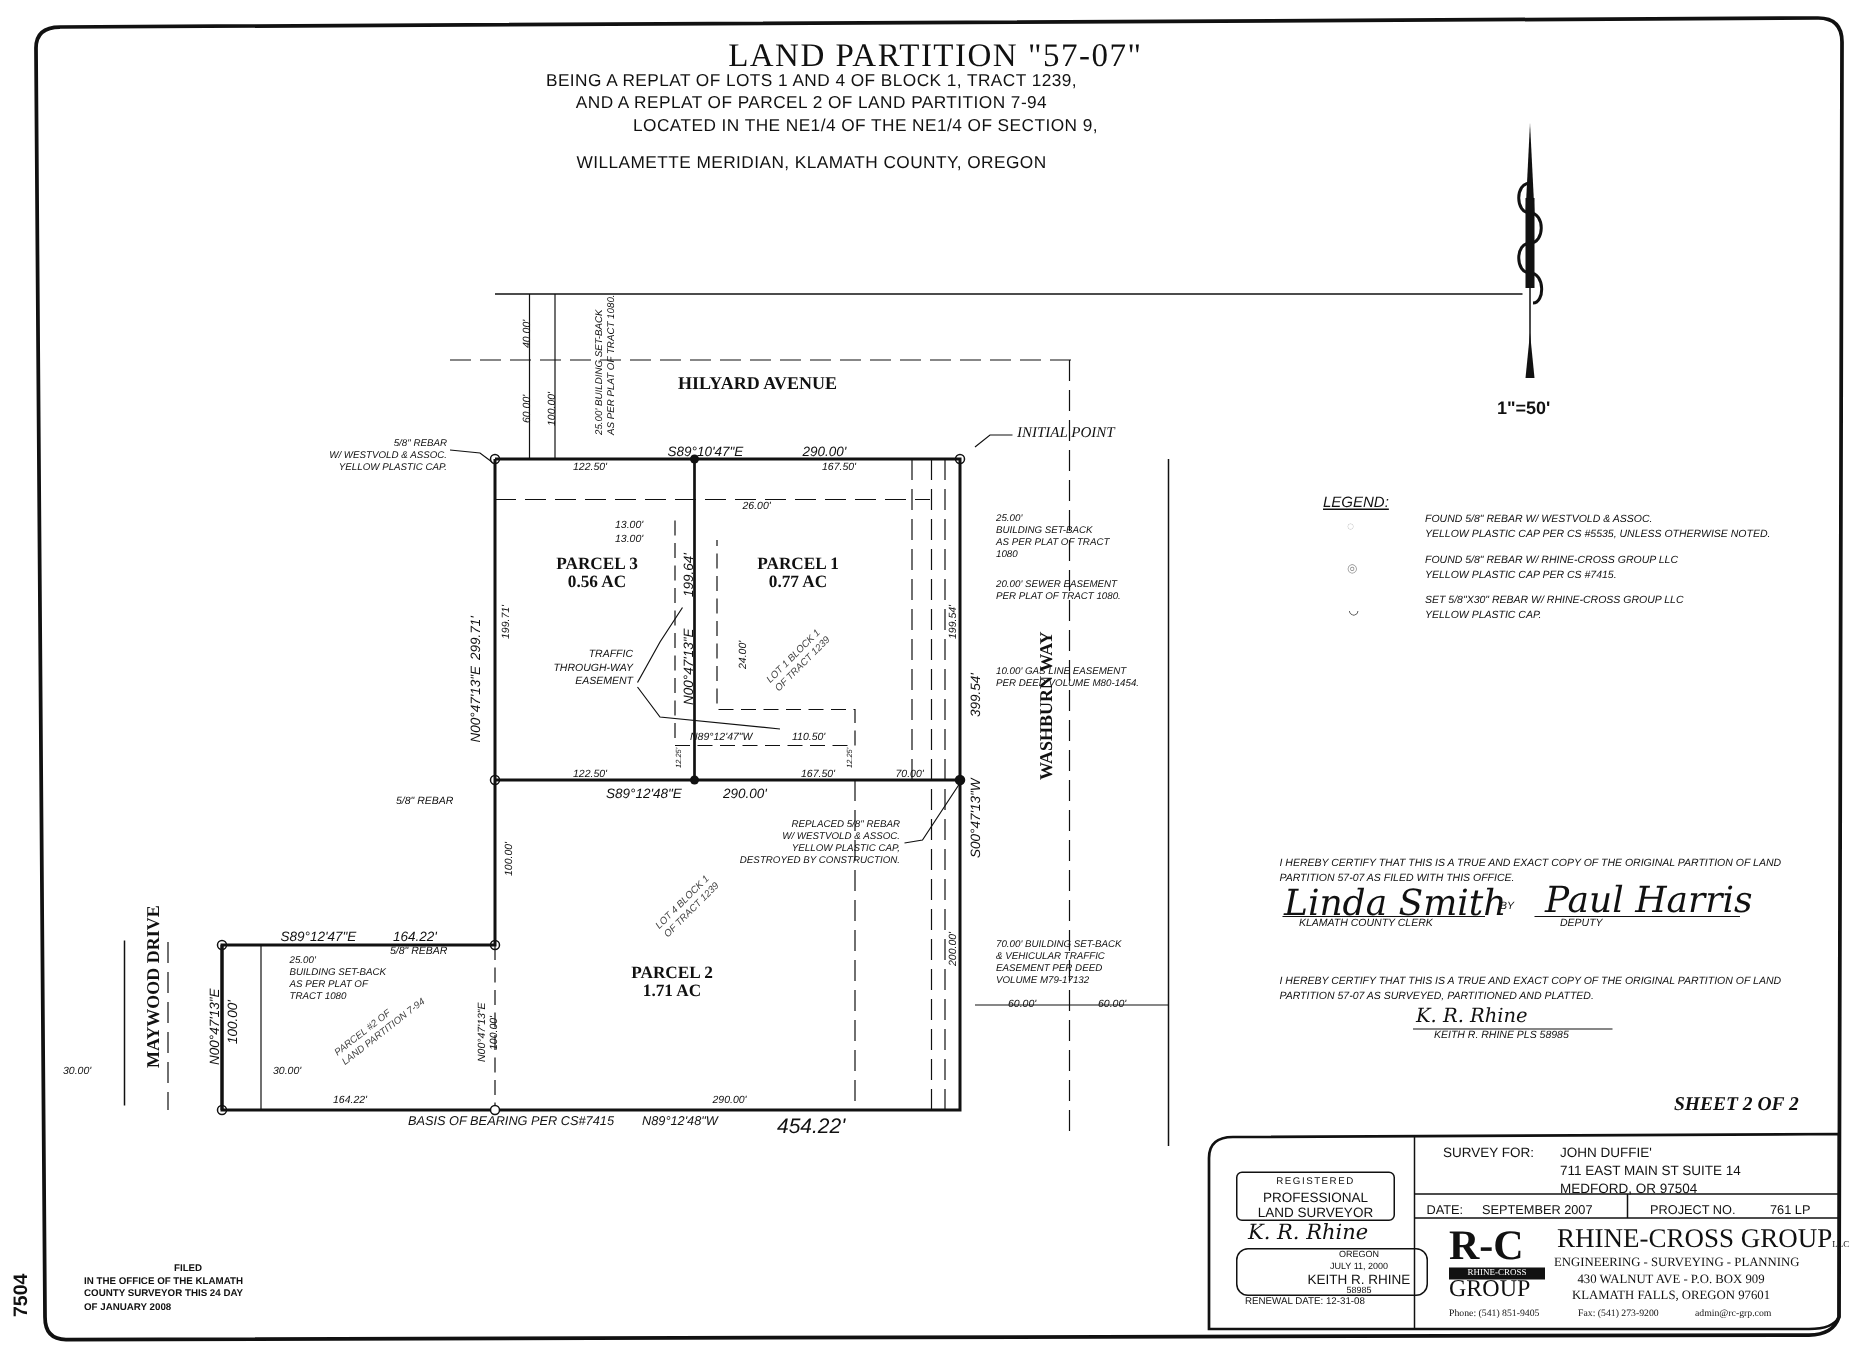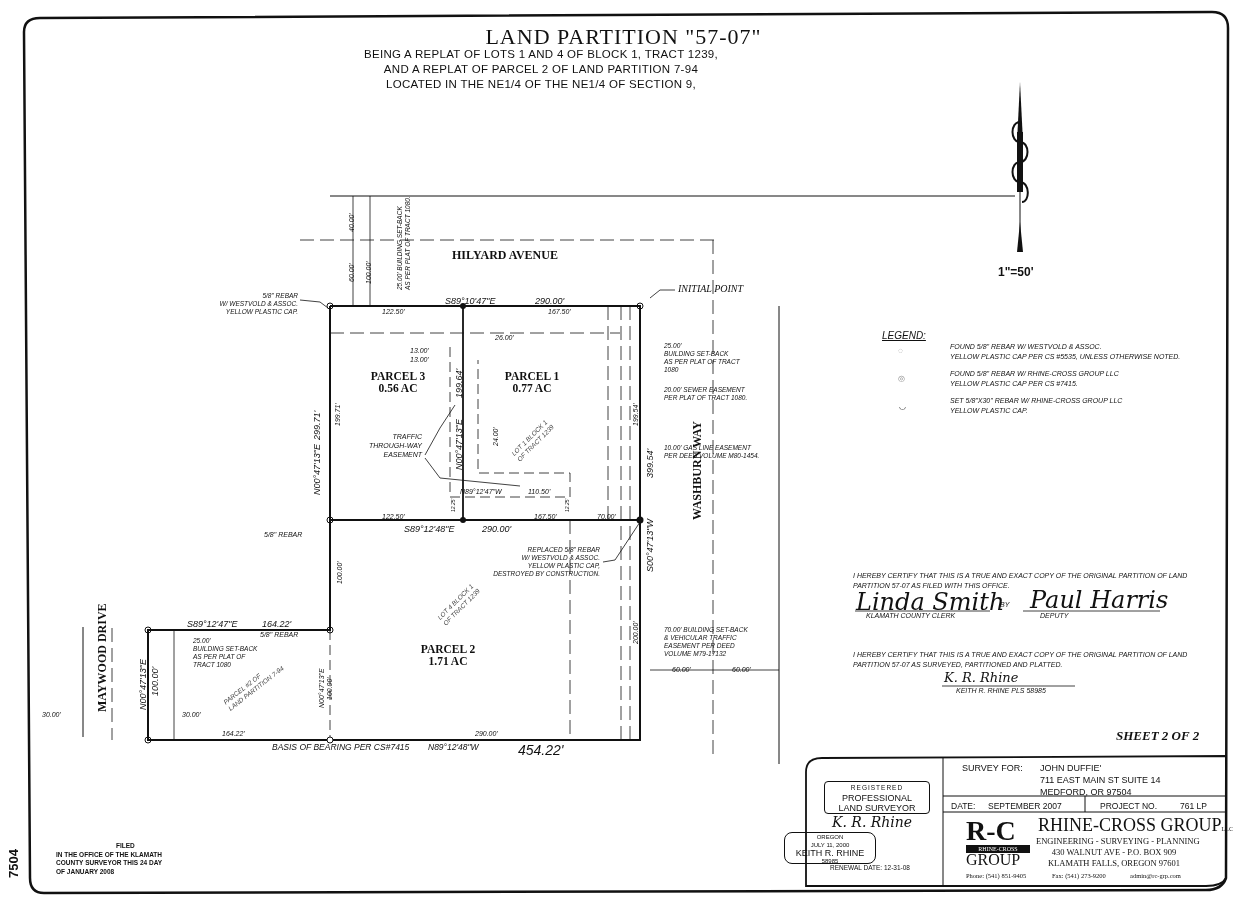--- a/index.html
+++ b/index.html
@@ -80,21 +80,22 @@
     <circle cx="148" cy="740" r="3" fill="none" stroke="#111"></circle>
 
     <line x1="855" y1="611" x2="990" y2="611" stroke="#111" stroke-width="0.8"></line>
     <line x1="1023" y1="611" x2="1160" y2="611" stroke="#111" stroke-width="0.8"></line>
     <line x1="942" y1="686" x2="1075" y2="686" stroke="#111" stroke-width="0.8"></line>
   </svg>
 
   <div class="abs title-main serif-b" style="font-weight:normal;">LAND PARTITION "57-07"</div>
   <div class="abs subtitle" style="top:48px;">BEING A REPLAT OF LOTS 1 AND 4 OF BLOCK 1, TRACT 1239,</div>
   <div class="abs subtitle" style="top:63px;">AND A REPLAT OF PARCEL 2 OF LAND PARTITION 7-94</div>
-  <div class="abs subtitle" style="top:78px;">LOCATED IN THE NE1/4 OF THE NE1/4 OF SECTION 9,</div>
+  <div class="abs subtitle" style="top:78px;margin-left:36px;">LOCATED IN THE NE1/4 OF THE NE1/4 OF SECTION 9,</div>
+  <div class="abs subtitle" style="top:103px;">WILLAMETTE MERIDIAN, KLAMATH COUNTY, OREGON</div>
 
   <svg class="abs" style="left:1000px;top:82px;" width="40" height="176">
     <polygon points="20,0 23,60 17,60" fill="#111"></polygon>
     <path d="M20,40 C10,40 10,60 20,60 C30,60 30,80 20,80 C10,80 10,100 20,100 C30,100 30,120 22,120" fill="none" stroke="#111" stroke-width="2"></path>
     <rect x="17" y="50" width="6" height="60" fill="#111"></rect>
     <line x1="20" y1="110" x2="20" y2="170" stroke="#111" stroke-width="1"></line>
     <polygon points="20,140 23,170 17,170" fill="#111"></polygon>
   </svg>
   <div class="abs serif-b" style="left:998px;top:265px;font-size:12px;font-family:'Liberation Sans',sans-serif;">1"=50'</div>
 
@@ -259,21 +260,21 @@
   <div class="abs cert-text" style="left:956px;top:686px;">KEITH R. RHINE  PLS 58985</div>
 
   <div class="abs serif-b" style="left:1116px;top:728px;font-size:13px;font-style:italic;">SHEET 2 OF 2</div>
 
   <div class="abs stamp-box" style="left:824px;top:781px;width:104px;height:30px;line-height:10px;padding-top:1px;">
     <div style="font-size:6.5px;letter-spacing:1px;">REGISTERED</div>
     <div style="font-size:9px;">PROFESSIONAL</div>
     <div style="font-size:9px;">LAND SURVEYOR</div>
   </div>
   <div class="abs sig" style="left:832px;top:814px;font-size:14px;">K. R. Rhine</div>
-  <div class="abs stamp-box" style="left:784px;top:832px;width:90px;height:29px;line-height:7.5px;padding-top:1px;border-radius:8px;">
+  <div class="abs stamp-box" style="left:824px;top:832px;width:90px;height:29px;line-height:7.5px;padding-top:1px;border-radius:8px;padding-left:36px;">
     <div style="font-size:6px;">OREGON</div>
     <div style="font-size:6px;">JULY 11, 2000</div>
     <div style="font-size:9px;line-height:9px;">KEITH R. RHINE</div>
     <div style="font-size:6px;">58985</div>
   </div>
   <div class="abs" style="left:830px;top:864px;font-size:6.5px;">RENEWAL DATE: 12-31-08</div>
 
   <div class="abs tb-text" style="left:962px;top:762px;">SURVEY FOR:</div>
   <div class="abs tb-text" style="left:1040px;top:762px;">
     <div>JOHN DUFFIE'</div>

